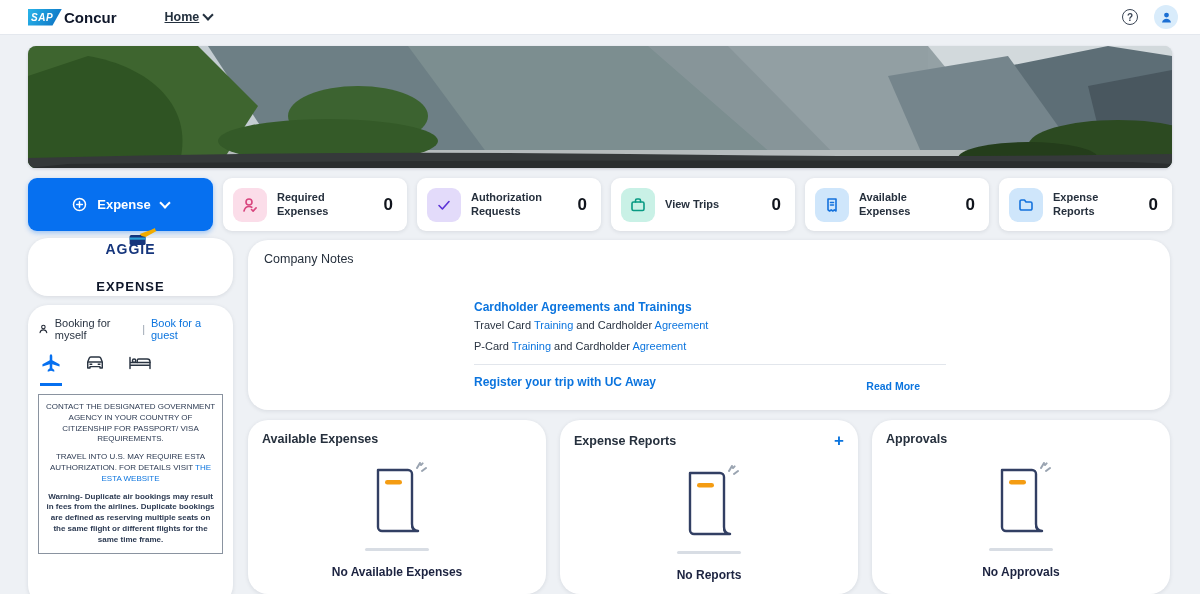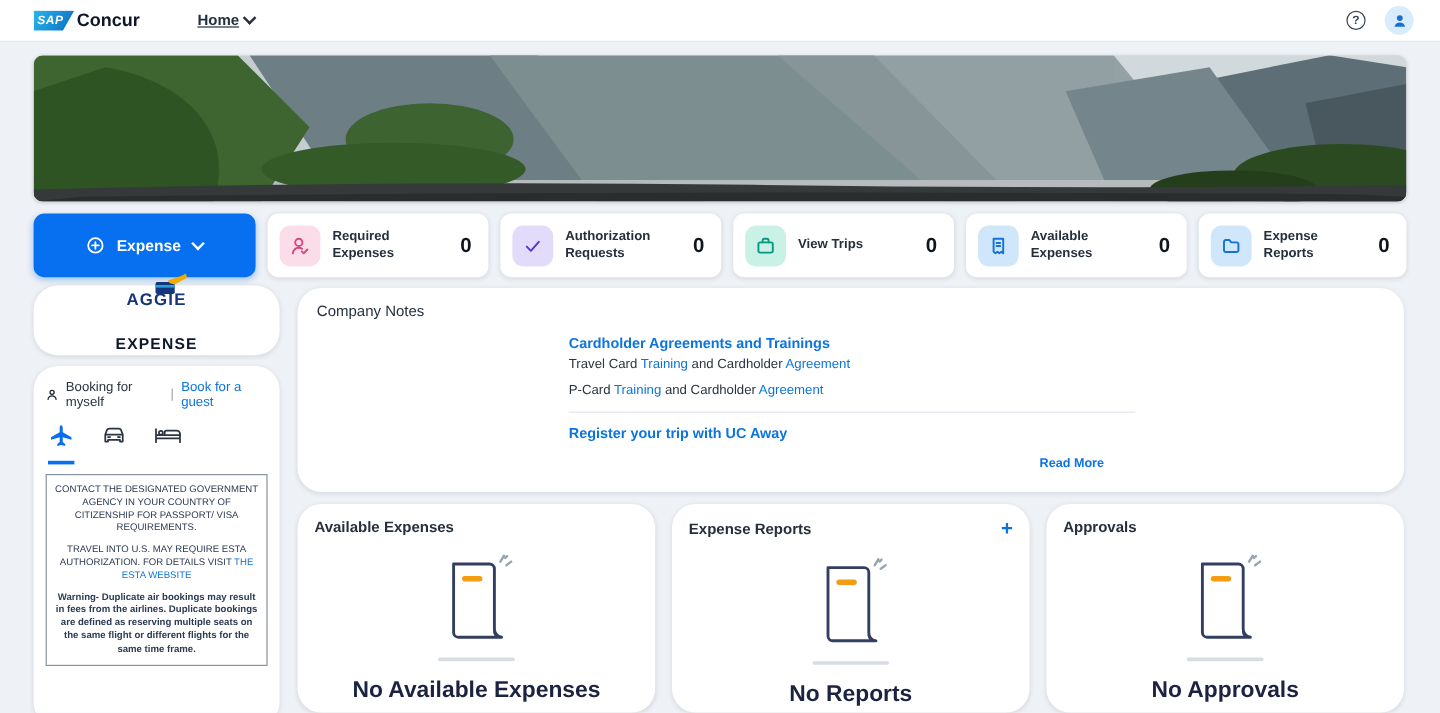--- a/index.html
+++ b/index.html
@@ -91,34 +91,34 @@
     margin-top: 8px; border: 1px solid #8a93a0; padding: 7px 5px;
     font-size: 8px; line-height: 1.35; text-align: center; color: #2c3a52;
   }
   .notice-box p { margin-bottom: 7px; }
   .notice-box p:last-child { margin-bottom: 0; }
   .notice-warn { font-weight: bold; }
 
   
   .notes-card { left: 248px; top: 240px; width: 922px; height: 170px; padding: 12px 16px; }
   .notes-title { font-size: 12.5px; font-weight: normal; color: #26303d; }
-  .notes-body { margin-left: 210px; margin-top: 13px; font-size: 11px; color: #2a3442; }
+  .notes-body { margin-left: 210px; margin-top: 34px; font-size: 11px; color: #2a3442; }
   .notes-link-strong { font-weight: bold; font-size: 12px; }
   .notes-line { margin-top: 5px; }
   .notes-divider { border: none; border-top: 1px solid #e2e6ec; margin: 12px 0 10px; width: 472px; }
   .read-more { position: absolute; right: 250px; bottom: 18px; font-size: 10.5px; font-weight: bold; }
 
   
   .panel { top: 420px; height: 174px; padding: 12px 14px; }
   .panel-head { display: flex; align-items: center; }
   .panel-title { font-size: 12.5px; font-weight: bold; color: #26303d; }
   .panel-add { margin-left: auto; color: #0b74de; font-size: 17px; font-weight: bold; line-height: 1; cursor: pointer; }
   .empty-wrap { display: flex; flex-direction: column; align-items: center; margin-top: 16px; }
   .empty-shadow { width: 64px; height: 3px; border-radius: 2px; background: #d8dde4; margin-top: 8px; }
-  .empty-label { margin-top: 14px; font-size: 19px; font-weight: bold; color: #1c2340; }
+  .empty-label { margin-top: 14px; font-size: 12px; font-weight: bold; color: #1c2340; }
 
   svg .stroke { fill: none; stroke: currentColor; stroke-width: 1.6; stroke-linecap: round; stroke-linejoin: round; }
 </style>
 </head>
 <body>
 
 <div class="frame">
 
   <header class="topbar">
     <span class="sap-mark">SAP</span>

